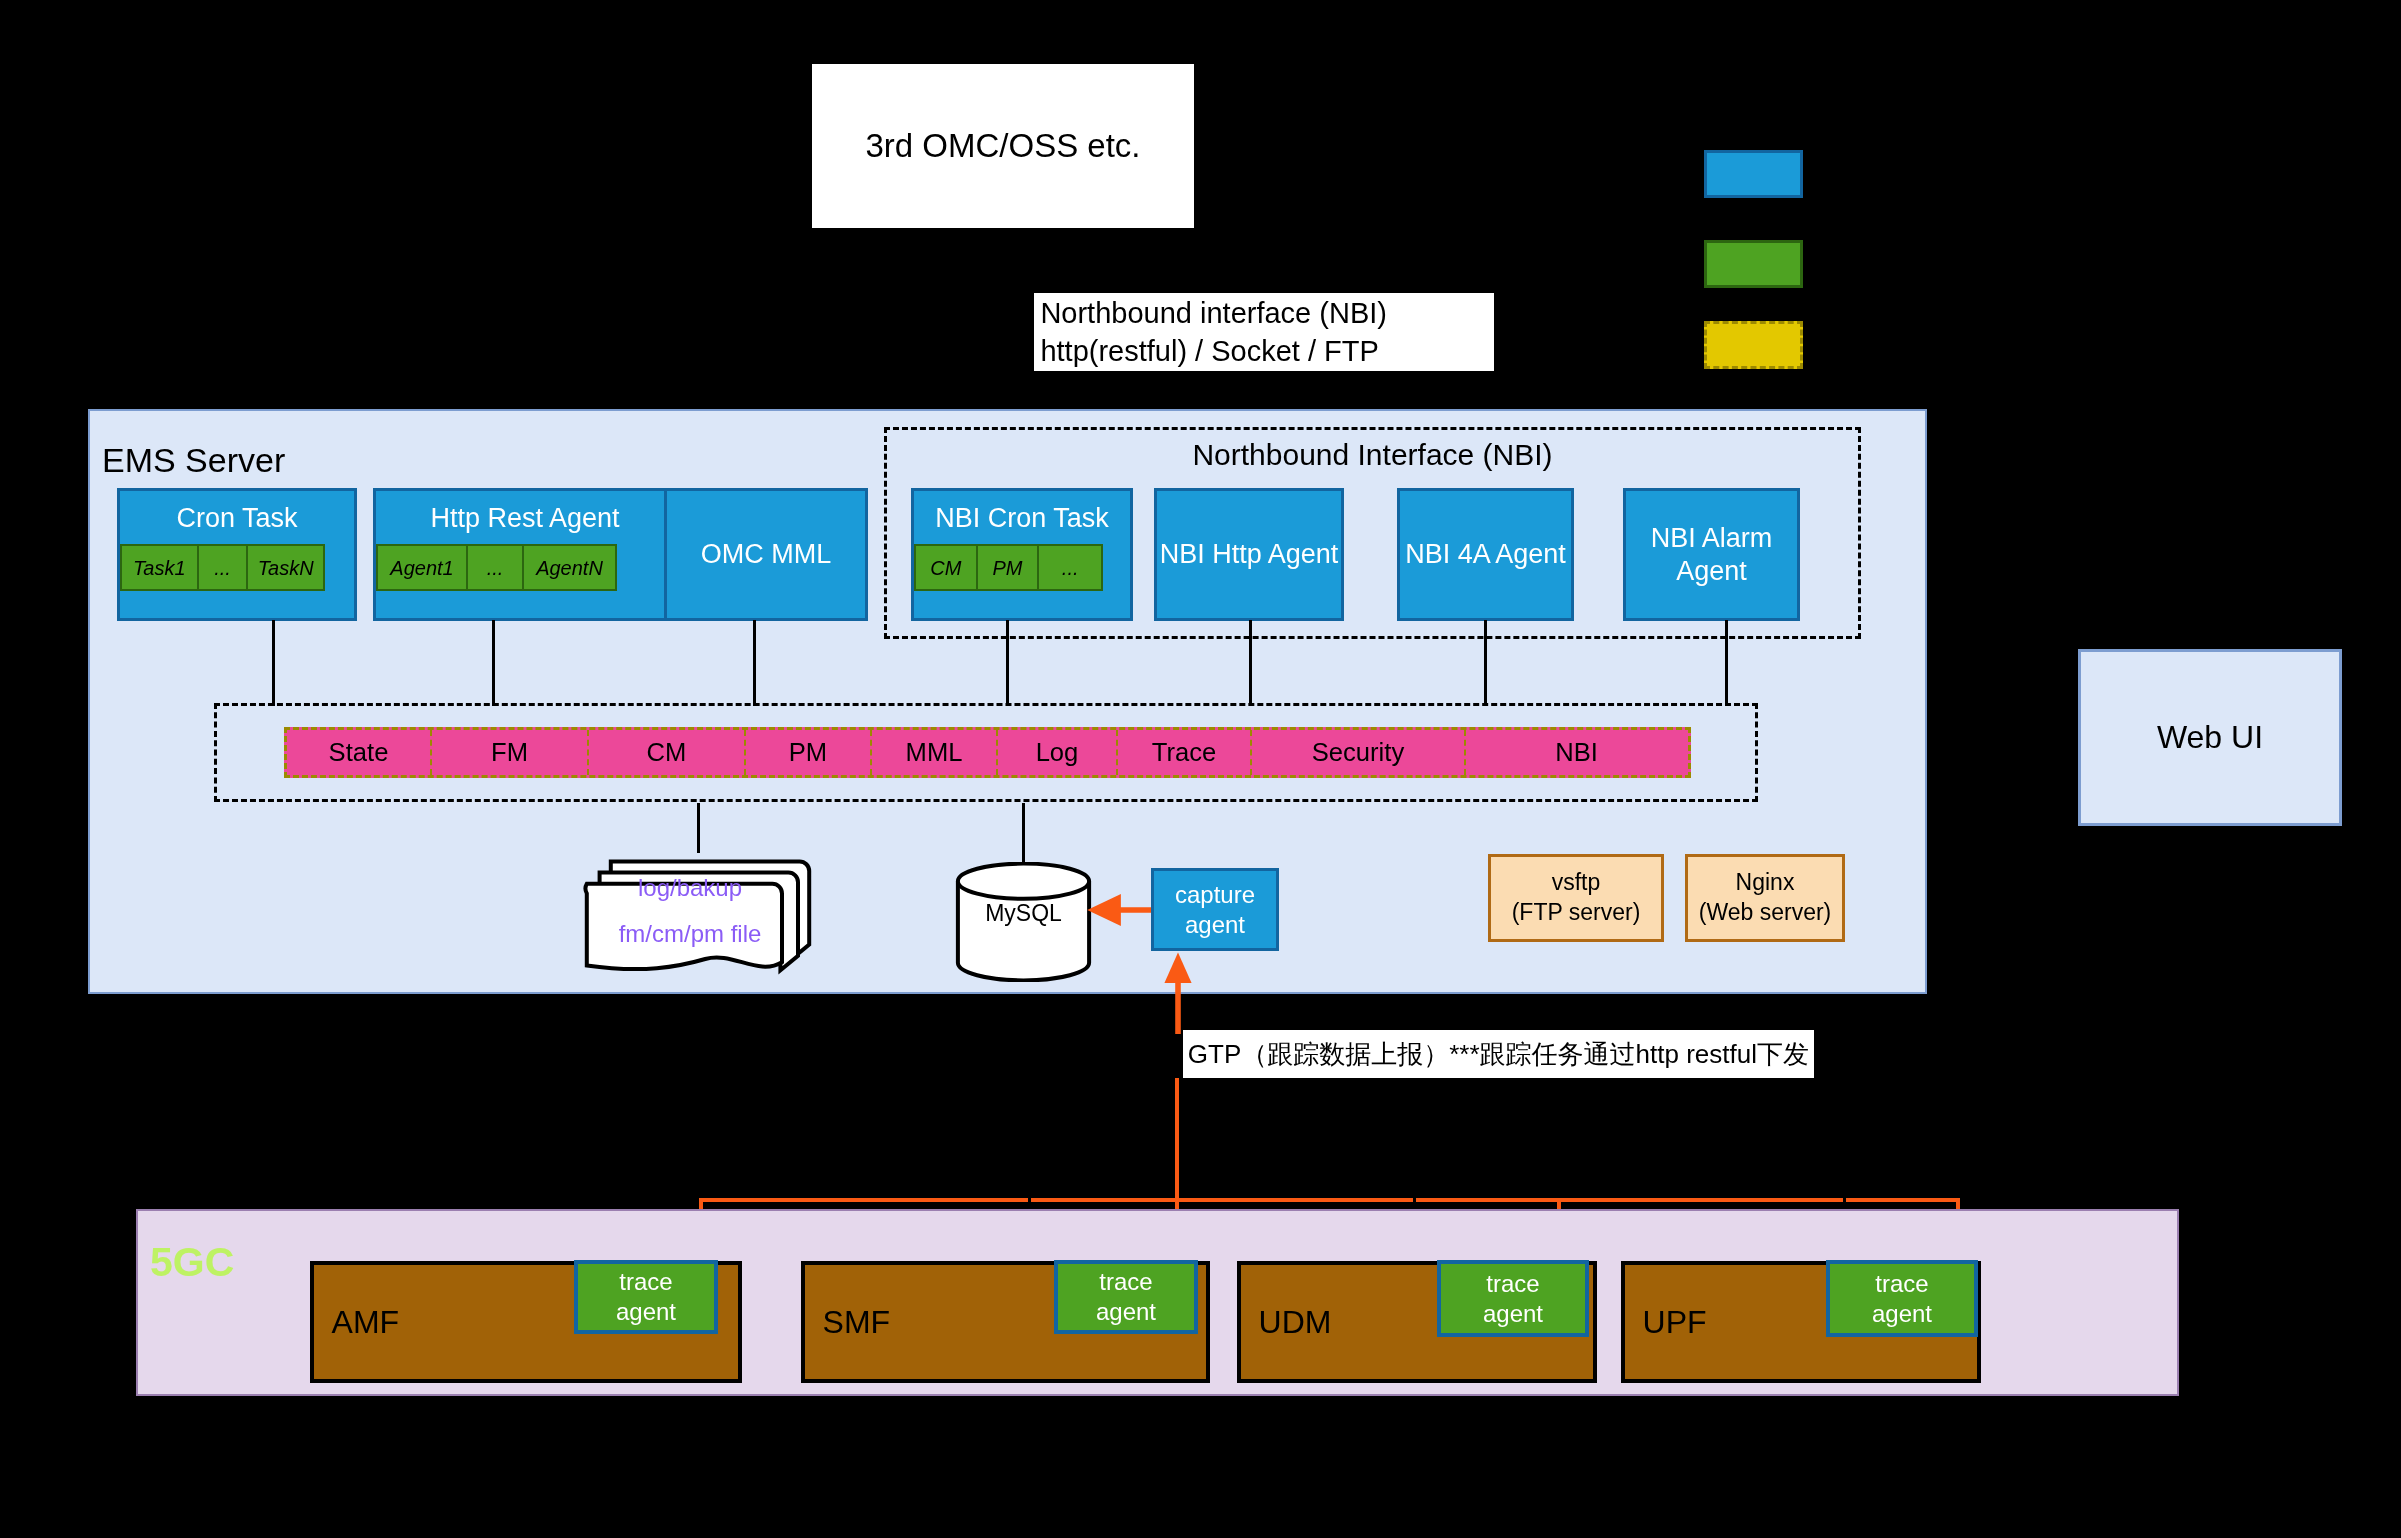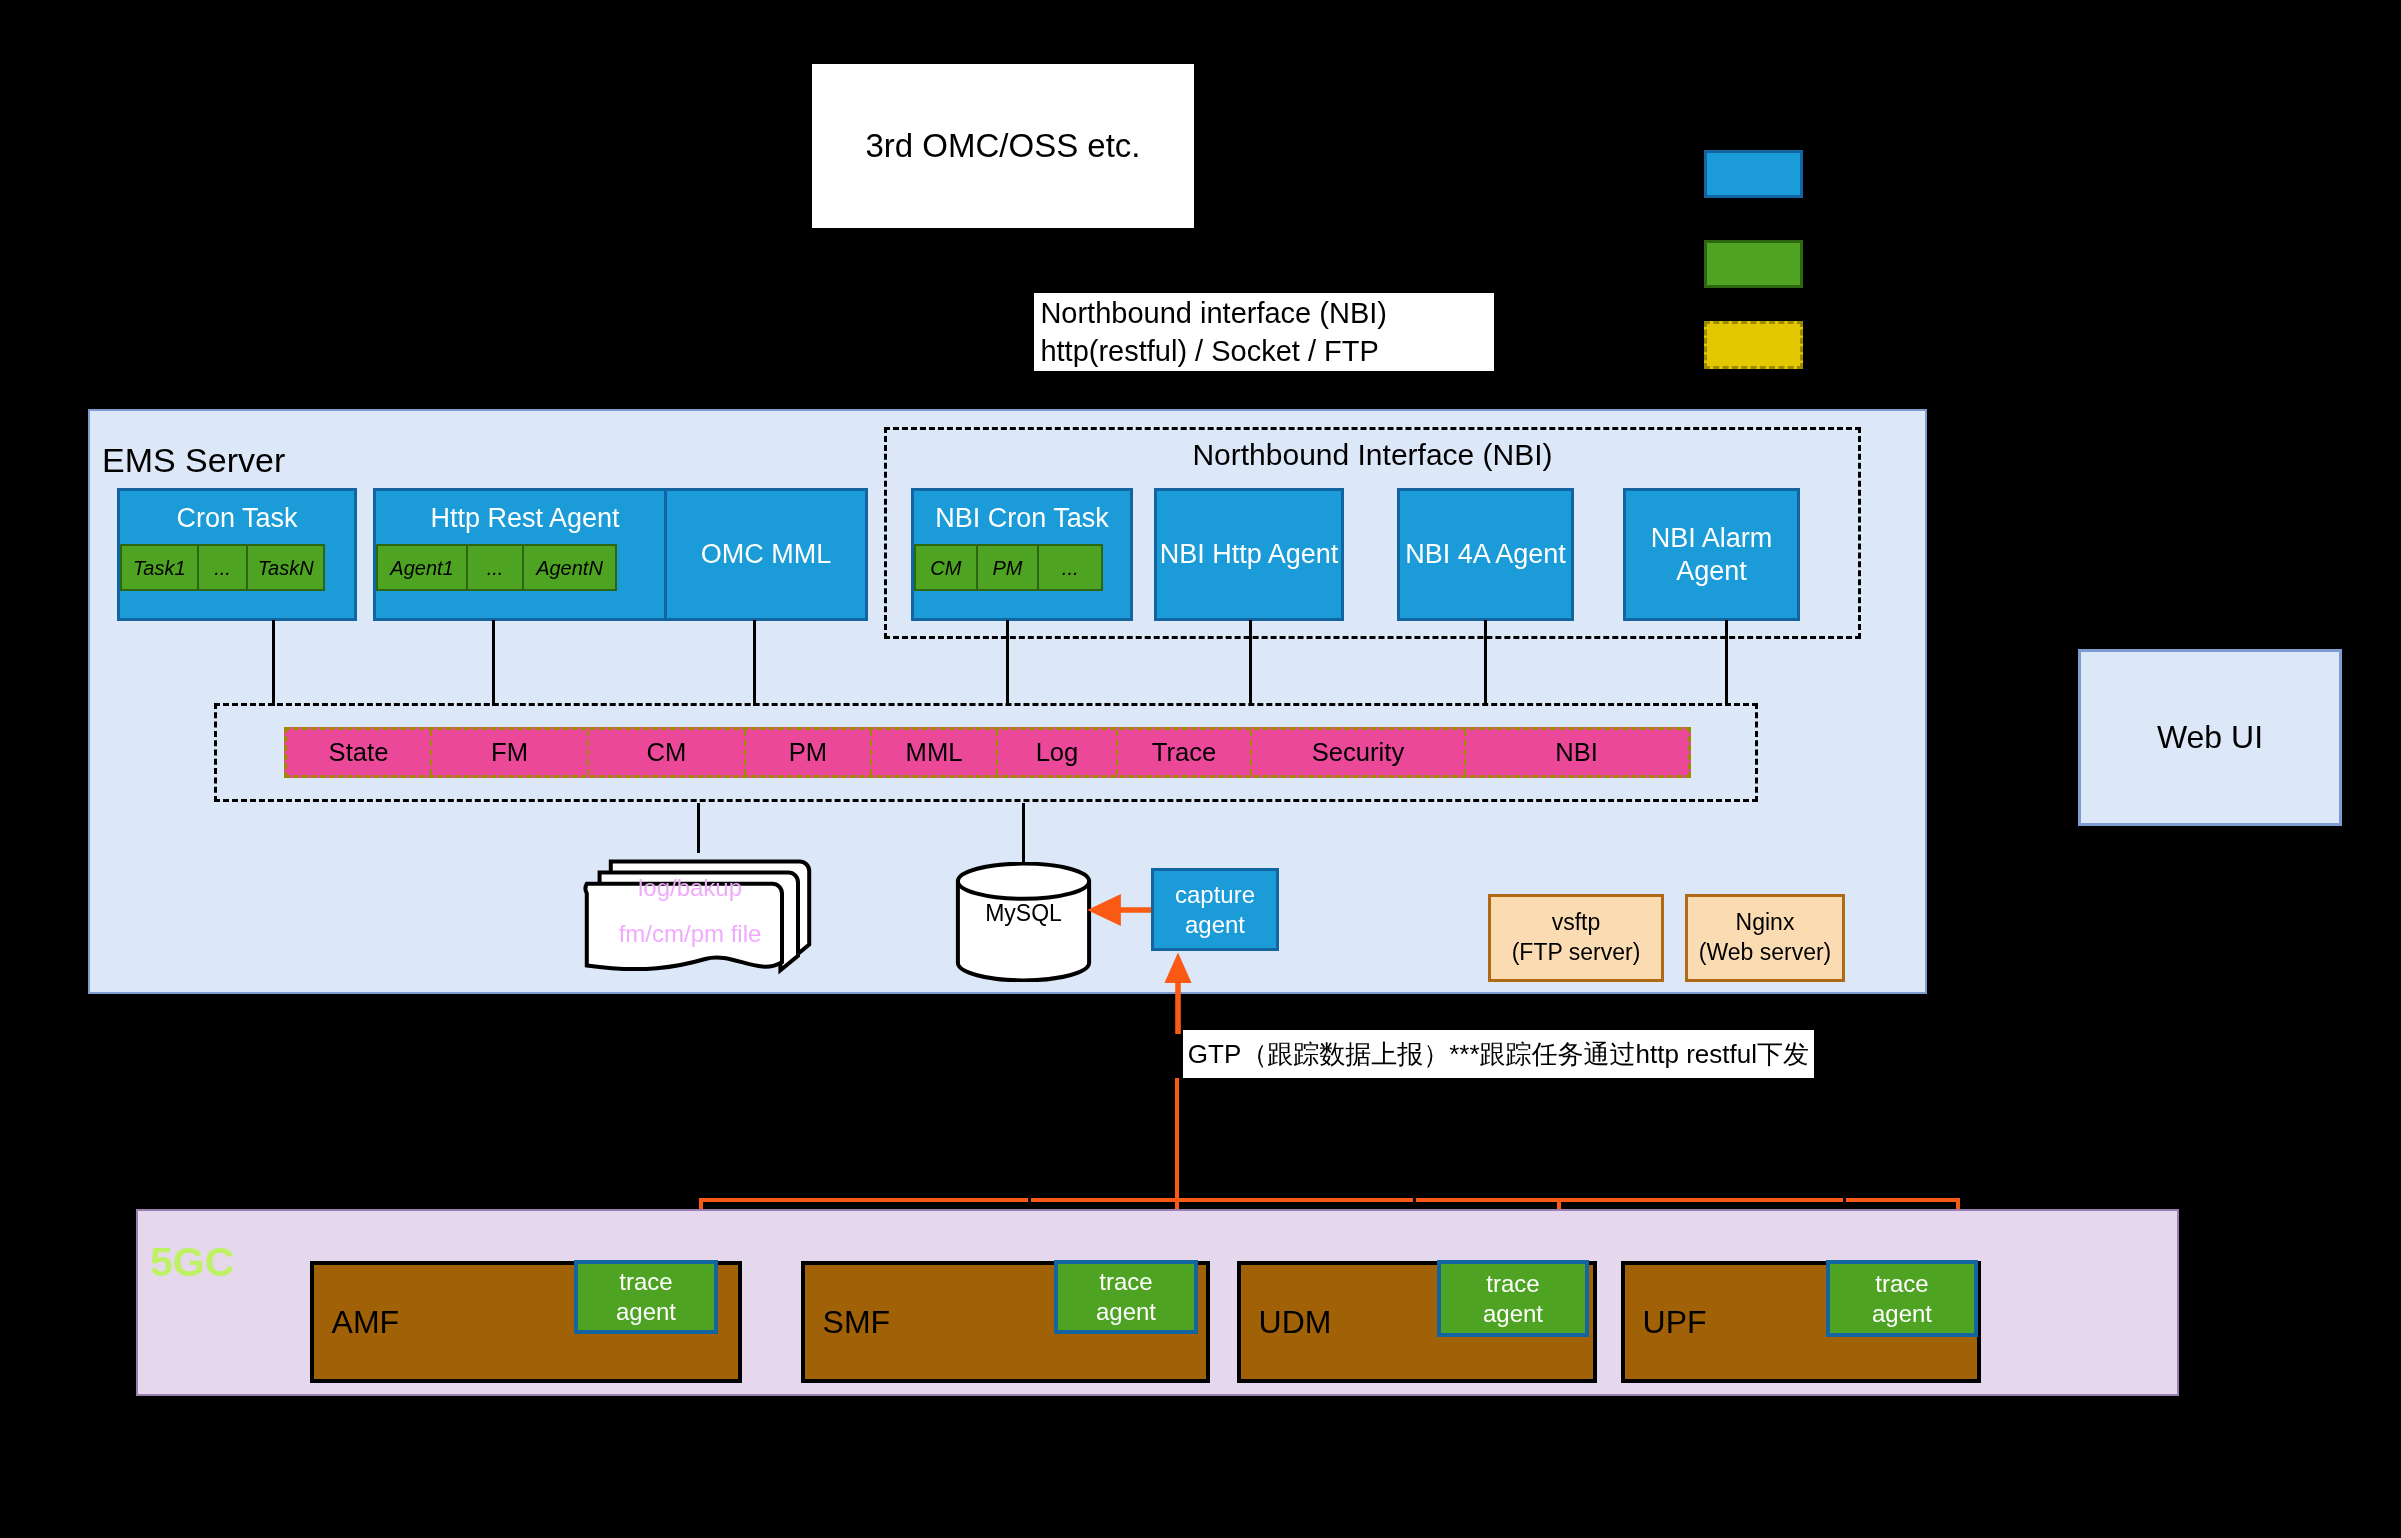--- a/index.html
+++ b/index.html
@@ -161,21 +161,21 @@
   .vline { background: #000000; width: 3.2px; }
 
   
   #log-file-stack {
     left: 574px; top: 847px; width: 248px; height: 128px;
   }
   #log-file-text {
     left: 574px; top: 863px; width: 232px; height: 96px;
     display: flex; flex-direction: column;
     align-items: center; justify-content: center;
-    font-size: 24px; color: #f0abfc;
+    font-size: 24px; color: #8b5cf6;
     line-height: 1.9;
   }
   #mysql-cyl { left: 953px; top: 862px; width: 141px; height: 120px; }
   #mysql-label {
     left: 953px; top: 900px; width: 141px;
     text-align: center; font-size: 23px; color: #000;
   }
 
   
   #capture-agent-box {
@@ -189,21 +189,20 @@
 
   
   .orange-box {
     background: #fbdcb2;
     border: 3.2px solid #b06a15;
     color: #000;
     font-size: 23px;
     display: flex; flex-direction: column;
     align-items: center; justify-content: center;
     line-height: 1.3;
-    margin-top: 40px;
   }
   #vsftp-box { left: 1488px; top: 854px; width: 176px; height: 88px; }
   #nginx-box { left: 1685px; top: 854px; width: 160px; height: 88px; }
 
   
   #web-ui-box {
     left: 2078px; top: 649px; width: 264px; height: 177px;
     background: #dce7f8;
     border: 3.2px solid #7d9dd0;
     font-size: 32px; color: #000;

